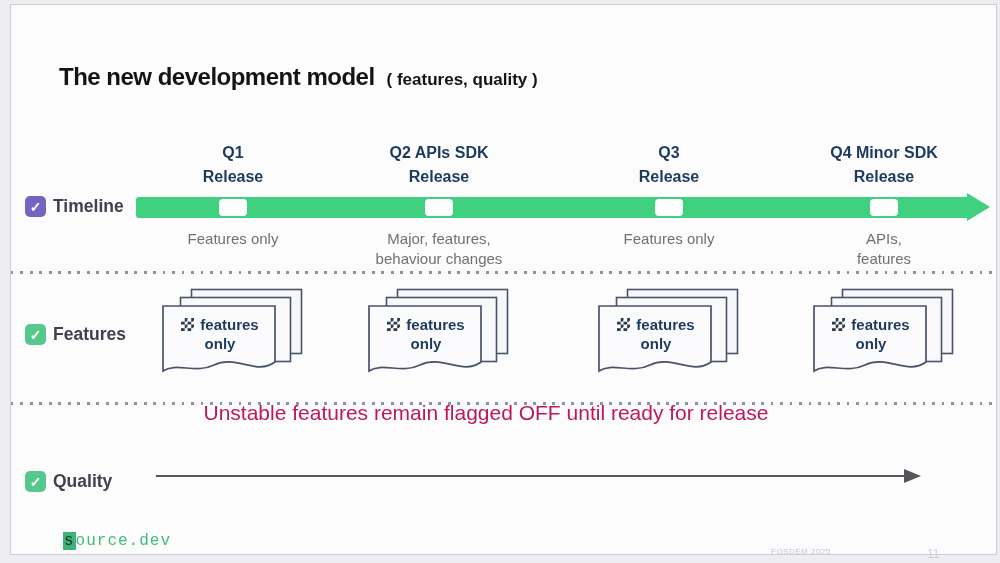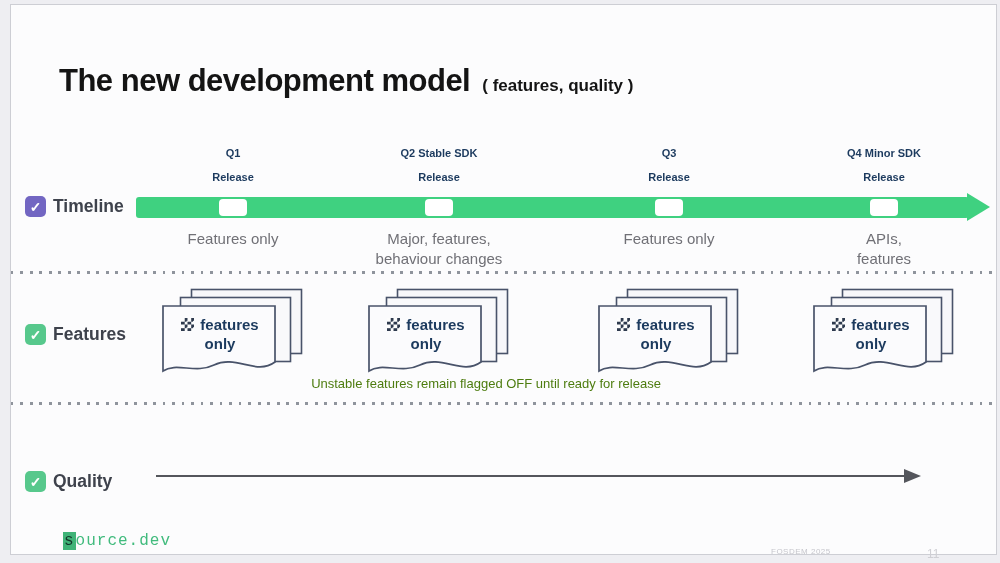--- a/index.html
+++ b/index.html
@@ -14,29 +14,29 @@
     position:absolute; left:10px; top:4px; right:3px; bottom:8px;
     background:#fcfcfd;
     border:1px solid #cdced4;
   }
   
   .title-wrap {
     position:absolute; left:48px; top:58px;
     display:flex; align-items:baseline;
   }
   .title {
-    font-size:31px; font-weight:800; letter-spacing:-0.5px; color:#141414;text-align:right;
+    font-size:24px; font-weight:800; letter-spacing:-0.5px; color:#141414;text-align:right;
   }
   .subtitle {
     font-size:17px; font-weight:700; color:#141414; margin-left:12px;
   }
   
   .col-header {
     position:absolute; top:136px; width:220px;
-    text-align:center; font-size:11px; line-height:24px;
+    text-align:center; font-size:16px; line-height:24px;
     font-weight:700; color:#1c3a5e; white-space:pre-line;
   }
   .col-note {
     position:absolute; top:224px; width:220px;
     text-align:center; font-size:15px; line-height:20px;
     color:#707076; white-space:pre-line;
   }
   
   .row-label {
     position:absolute; left:14px;
@@ -78,22 +78,22 @@
     text-align:center; font-size:15px; line-height:19px;
     font-weight:700; color:#1c3a5e;
   }
   .checker {
     display:inline-block; width:13px; height:13px;
     vertical-align:-1px; margin-right:6px;
     background:conic-gradient(#2e3a4e 25%, #fdfdfd 25% 50%, #2e3a4e 50% 75%, #fdfdfd 75%);
     background-size:6.5px 6.5px;
   }
   .features-caption {
-    position:absolute; left:130px; top:371px; width:690px;
-    text-align:center; font-size:13px; color:#4d7c0f;
+    position:absolute; left:130px; top:396px; width:690px;
+    text-align:center; font-size:21px; color:#be185d;
   }
   
   .quality-note {
     position:absolute; left:130px; top:443px; width:690px;
     text-align:center; font-size:16.5px; font-weight:700; color:#1c3a5e;
   }
   .quality-note .check { color:#6c55b8; margin-right:9px; font-size:17px; }
   .q-line {
     position:absolute; left:145px; top:470px; width:750px; height:2px;
     background:#54565c;
@@ -125,21 +125,21 @@
 
 <div class="slide">
 
   <div class="title-wrap">
     <div class="title">The new development model</div>
     <div class="subtitle">( features, quality )</div>
   </div>
 
   <div class="col-header" style="left:112px">Q1
 Release</div>
-  <div class="col-header" style="left:318px">Q2 Stable SDK
+  <div class="col-header" style="left:318px">Q2 APIs SDK
 Release</div>
   <div class="col-header" style="left:548px">Q3
 Release</div>
   <div class="col-header" style="left:763px">Q4 Minor SDK
 Release</div>
 
   <div class="row-label" style="top:191px">
     <span class="checkbox purple">
         <span>✓</span>
       </span>

